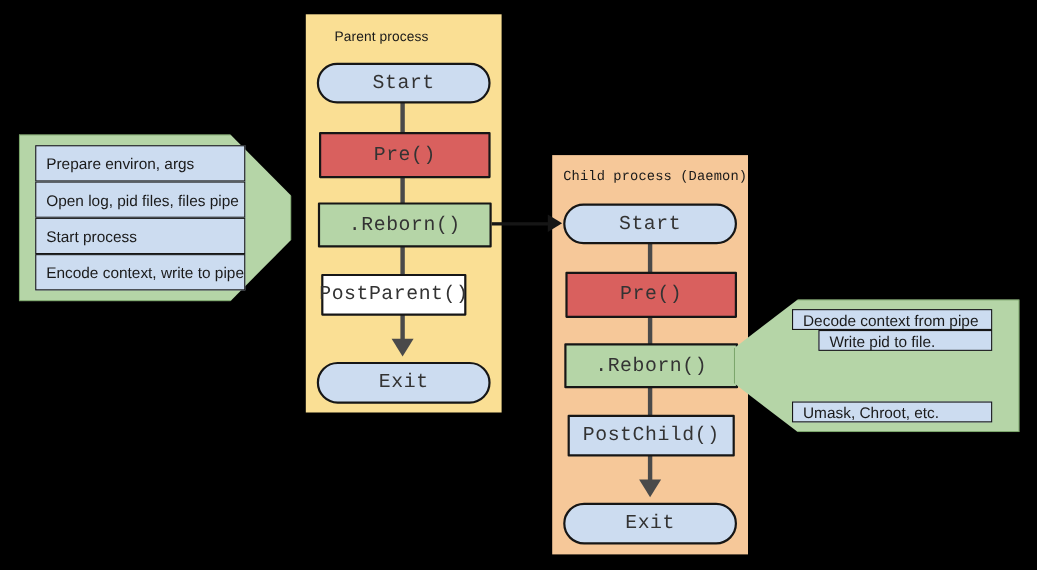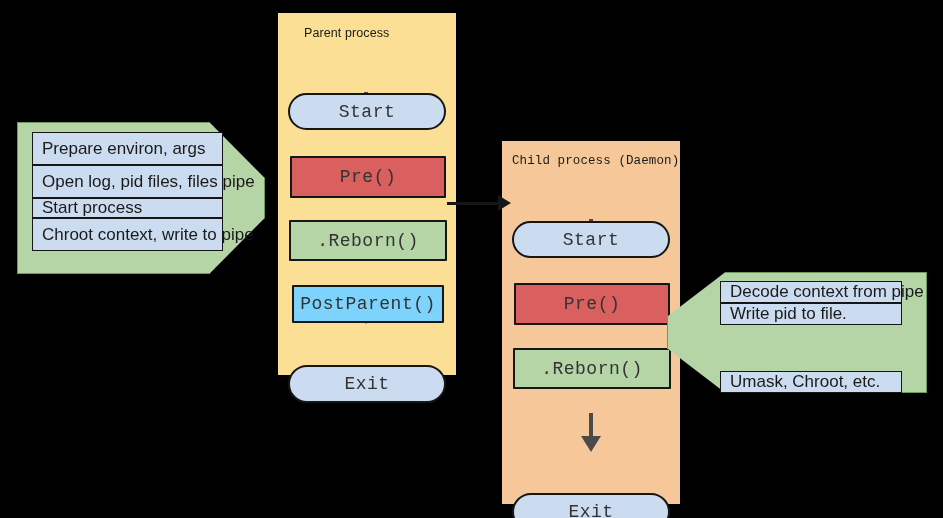--- a/index.html
+++ b/index.html
@@ -35,21 +35,20 @@
     position: absolute;
     box-sizing: border-box;
     border: 2px solid #161616;
     display: flex;
     align-items: center;
     justify-content: center;
     font-family: "Liberation Mono", monospace;
     font-size: 18px;
     color: #333333;
     letter-spacing: 0.5px;
-    margin-top: 36px;
   }
   .node.terminator {
     border-radius: 999px;
     border-width: 2.5px;
   }
   .node.rect { border-radius: 1px; }
 
   
   .conn {
     position: absolute;
@@ -96,21 +95,21 @@
   .callout-item {
     box-sizing: border-box;
     background: #ccdcf0;
     border: 1.5px solid #161616;
     border-bottom-width: 0.75px;
     border-top-width: 0.75px;
     display: flex;
     align-items: center;
     padding-left: 9px;
     font-family: "Liberation Sans", sans-serif;
-    font-size: 17px;
+    font-size: 14px;
     color: #1a1a1a;
     white-space: nowrap;
   }
   .callout-item:first-child { border-top-width: 1.5px; }
   .callout-item:last-child  { border-bottom-width: 1.5px; }
 </style>
 </head>
 <body>
 
 <div id="canvas">
@@ -120,52 +119,53 @@
 
   <div class="conn" style="left:364px; top:92px; width:4px; height:30px;"></div>
   <div class="conn" style="left:364px; top:160px; width:4px; height:26px;"></div>
   <div class="conn" style="left:364px; top:223px; width:4px; height:28px;"></div>
   <div class="conn" style="left:364px; top:285px; width:4px; height:26px;"></div>
   <div class="arrowhead down" style="left:356px; top:308px;"></div>
 
   <div class="node terminator" style="left:288px; top:57px; width:158px; height:37px; background:#ccdcf0;">Start</div>
   <div class="node rect" style="left:290px; top:120px; width:156px; height:42px; background:#d9605e;">Pre()</div>
   <div class="node rect" style="left:289px; top:184px; width:158px; height:41px; background:#b5d5a7;">.Reborn()</div>
-  <div class="node rect" style="left:292px; top:249px; width:152px; height:38px; background:#7dd3fc;">PostParent()</div>
+  <div class="node rect" style="left:292px; top:249px; width:132px; height:38px; background:#ffffff;">PostParent()</div>
   <div class="node terminator" style="left:288px; top:329px; width:158px; height:38px; background:#ccdcf0;">Exit</div>
 
   <div class="panel" style="left:502px; top:141px; width:178px; height:363px; background:#f6c899;"></div>
   <div class="panel-title" style="left:512px; top:154px;font-family:Liberation Mono, monospace;">Child process (Daemon)</div>
 
   <div class="conn" style="left:589px; top:219px; width:4px; height:29px;"></div>
   <div class="conn" style="left:589px; top:288px; width:4px; height:25px;"></div>
   <div class="conn" style="left:589px; top:351px; width:4px; height:27px;"></div>
   <div class="conn" style="left:589px; top:413px; width:4px; height:26px;"></div>
   <div class="arrowhead down" style="left:581px; top:436px;"></div>
 
   <div class="node terminator" style="left:512px; top:185px; width:158px; height:37px; background:#ccdcf0;">Start</div>
   <div class="node rect" style="left:514px; top:247px; width:156px; height:42px; background:#d9605e;">Pre()</div>
   <div class="node rect" style="left:513px; top:312px; width:158px; height:41px; background:#b5d5a7;">.Reborn()</div>
+  <div class="node rect" style="left:516px; top:377px; width:152px; height:38px; background:#ccdcf0;">PostChild()</div>
   <div class="node terminator" style="left:512px; top:457px; width:158px; height:38px; background:#ccdcf0;">Exit</div>
 
   <div class="conn" style="left:447px; top:202px; width:59px; height:3px; background:#161616;"></div>
   <div class="arrowhead right" style="left:498px; top:195px;"></div>
 
   <div class="callout" style="left:17px; top:122px; width:248px; height:152px;">
     <div class="callout-shape point-right"></div>
     <div class="callout-list" style="left:15px; top:10px; width:191px; height:132px;">
       <div class="callout-item" style="height:33px;">Prepare environ, args</div>
       <div class="callout-item" style="height:33px;">Open log, pid files, files pipe</div>
-      <div class="callout-item" style="height:20px;">Start process</div>
-      <div class="callout-item" style="height:33px;">Chroot context, write to pipe</div>
+      <div class="callout-item" style="height:33px;">Start process</div>
+      <div class="callout-item" style="height:33px;">Encode context, write to pipe</div>
     </div>
   </div>
 
   <div class="callout" style="left:667px; top:272px; width:260px; height:121px;">
     <div class="callout-shape point-left"></div>
     <div class="callout-list" style="left:53px; top:9px; width:182px; height:103px;">
       <div class="callout-item" style="height:34.3px;">Decode context from pipe</div>
-      <div class="callout-item" style="height:34.3px;">Write pid to file.</div>
+      <div class="callout-item" style="height:34.3px;margin-left:24px;">Write pid to file.</div>
       <div class="callout-item" style="height:34.3px;margin-top:46px;">Umask, Chroot, etc.</div>
     </div>
   </div>
 
 </div>
 
 </body></html>

